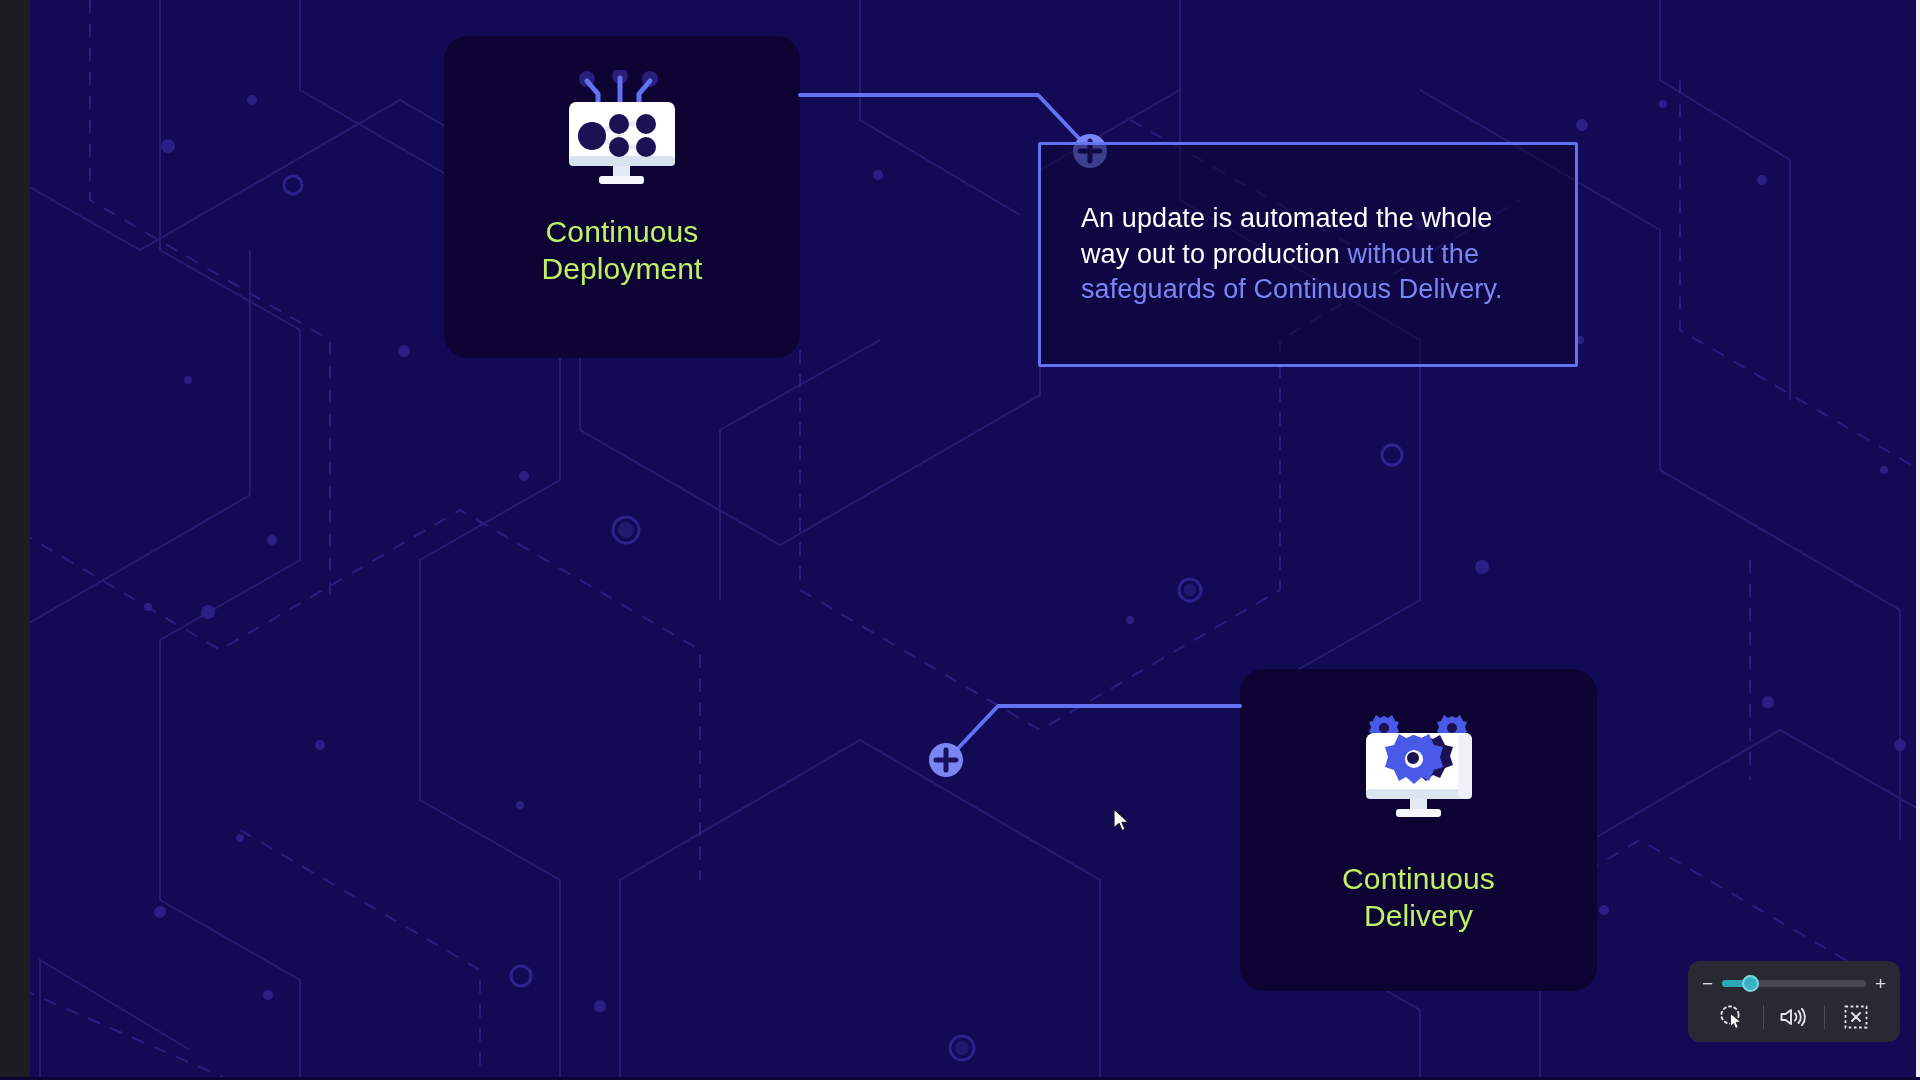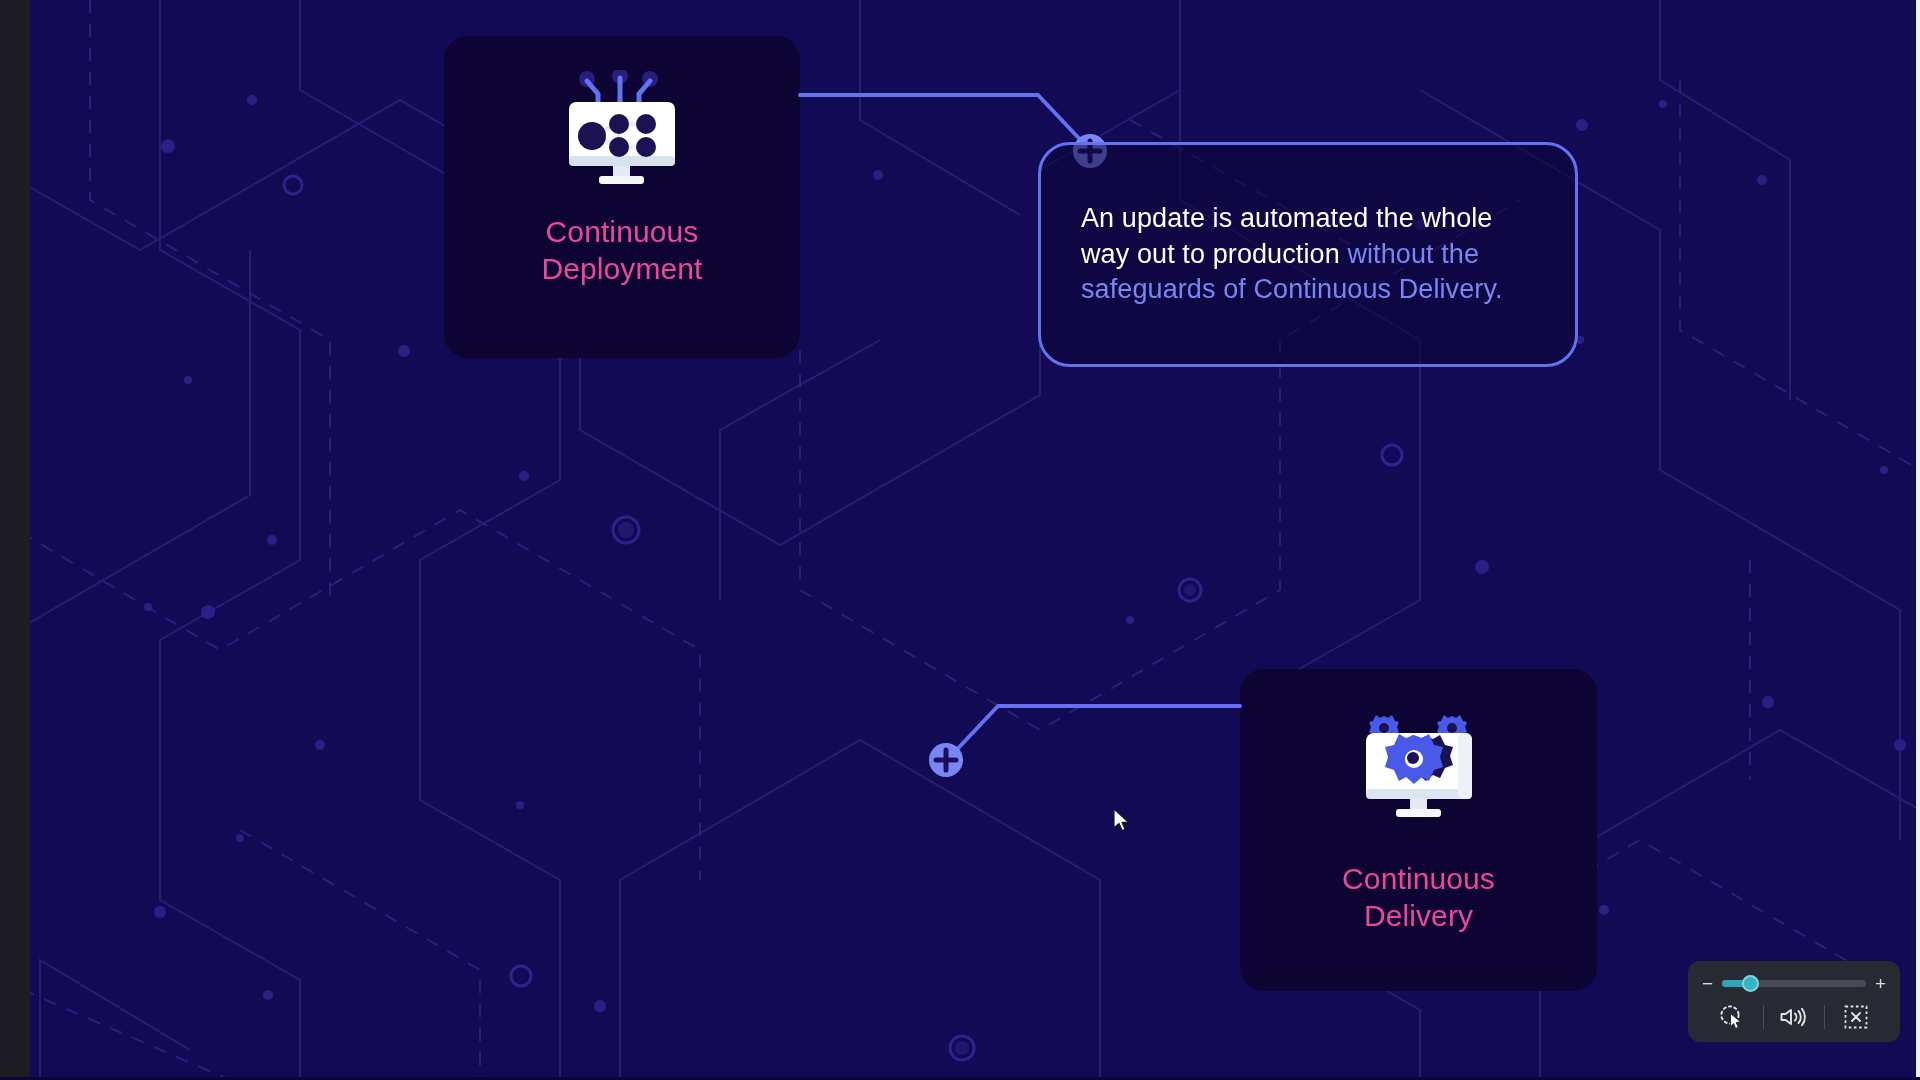--- a/index.html
+++ b/index.html
@@ -62,35 +62,35 @@
 
   .card-icon {
     margin-top:34px;
     width:130px; height:118px;
     position:relative;
   }
   #card-delivery .card-icon { margin-top:42px; }
 
   .card-title {
     margin-top:26px;
-    color:#ec4899;
+    color:#bef264;
     font-size:30px;
     line-height:1.23;
     text-align:center;
     font-weight:400;
     letter-spacing:.1px;
     white-space:pre-line;
   }
   #card-delivery .card-title { margin-top:32px; }
 
   
   .callout {
     position:absolute;
     border:3px solid #6272f0;
-    border-radius:32px;
+    border-radius:2px;
     background:rgba(12,5,52,0.55);
     z-index:12;
     display:flex;
     align-items:center;
   }
   #callout-deployment { left:1038px; top:142px; width:540px; height:225px; }
   #callout-delivery   { left:462px;  top:758px; width:540px; height:230px; }
 
   .callout-text {
     padding:0 40px;

